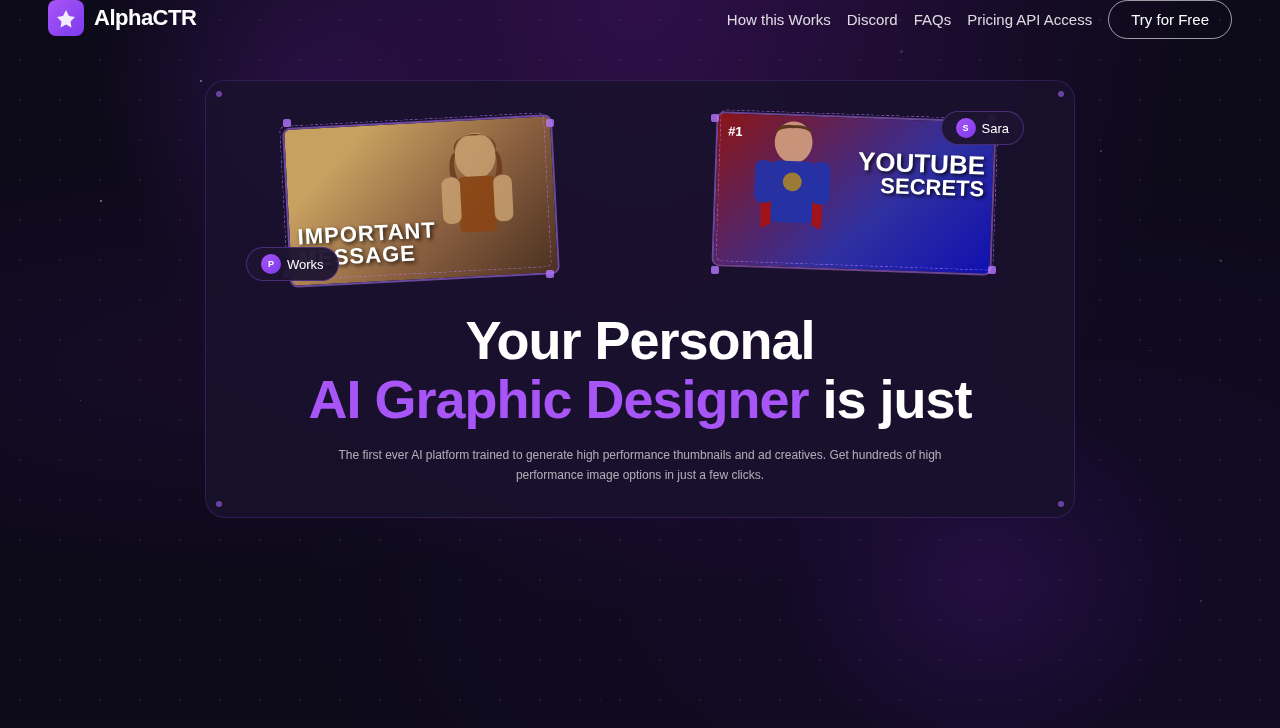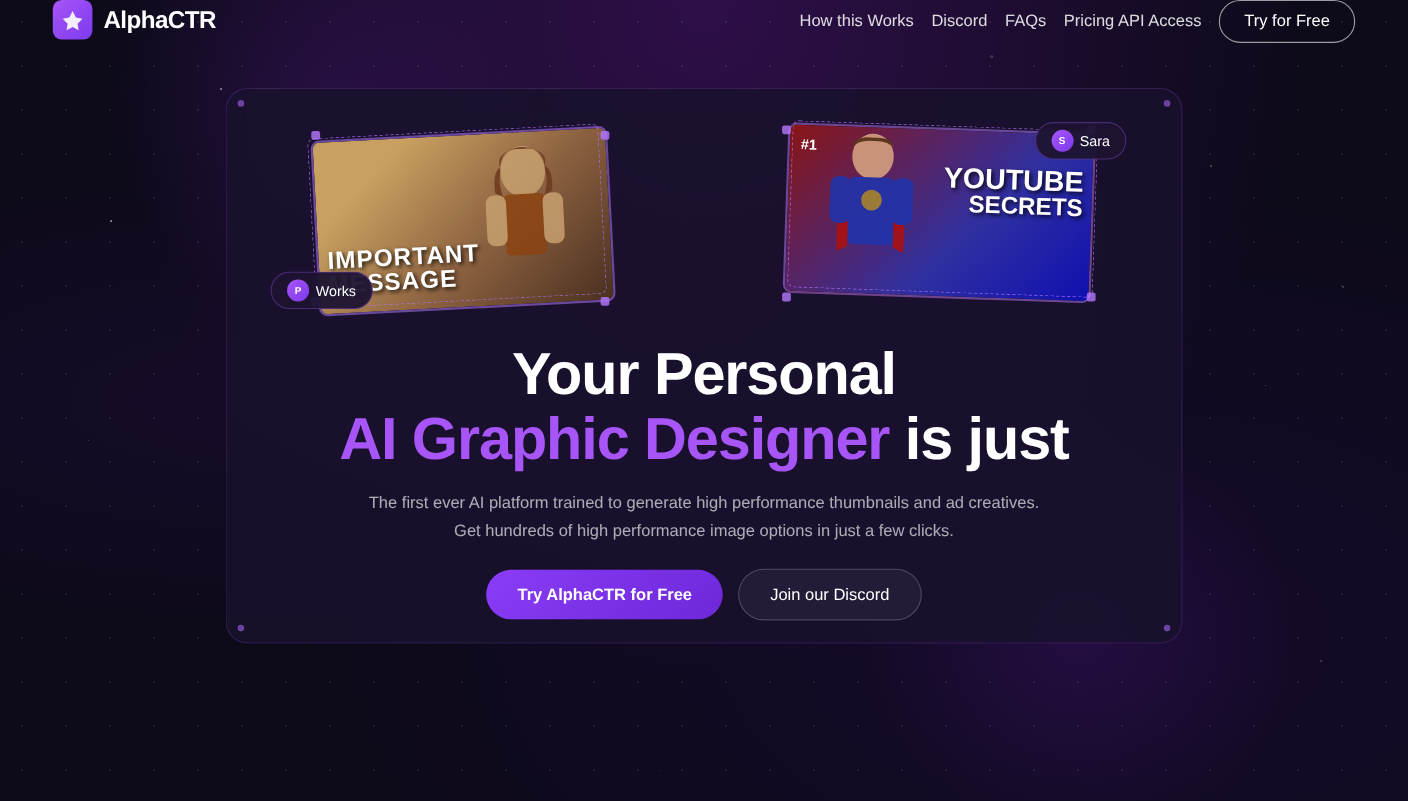--- a/index.html
+++ b/index.html
@@ -326,25 +326,25 @@
     .headline-purple {
       color: #a855f7;
     }
 
     .headline-white {
       color: white;
     }
 
     .subtext {
       text-align: center;
-      font-size: 15px;
+      font-size: 12px;
       color: rgba(255,255,255,0.65);
       line-height: 1.65;
       max-width: 620px;
-      margin-bottom: 22px;
+      margin-bottom: 12px;
     }
 
     
     .cta-row {
       display: flex;
       gap: 14px;
       align-items: center;
     }
 
     .btn-primary {
@@ -530,18 +530,14 @@
 
     <div class="headline">
       <div class="headline-line1">Your Personal</div>
       <div class="headline-line2">
         <span class="headline-purple">AI Graphic Designer</span><span class="headline-white"> is just</span>
       </div>
     </div>
 
     <p class="subtext">The first ever AI platform trained to generate high performance thumbnails and ad creatives. Get hundreds of high performance image options in just a few clicks.</p>
 
-    <div class="cta-row">
-      <button class="btn-primary">Try AlphaCTR for Free</button>
-      <button class="btn-secondary">Join our Discord</button>
-    </div>
   </div>
 </section>
 
 </body></html>

